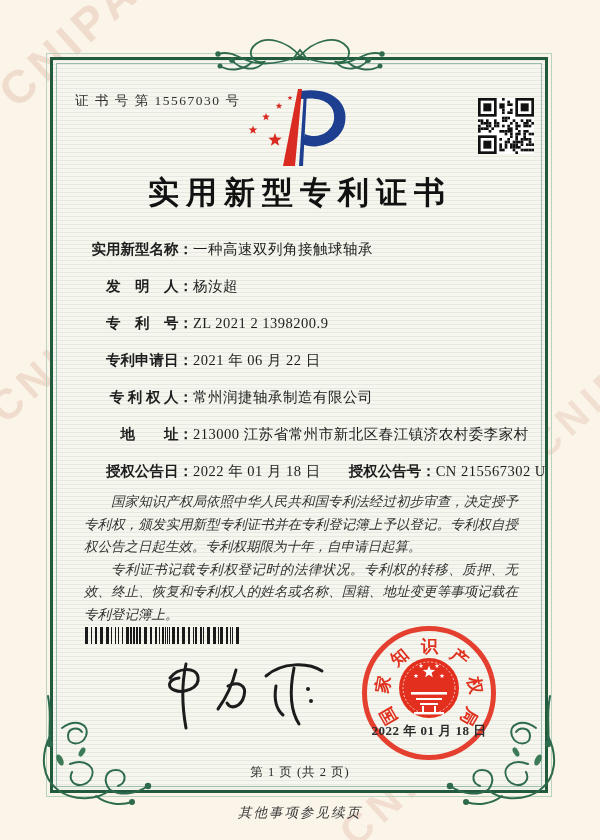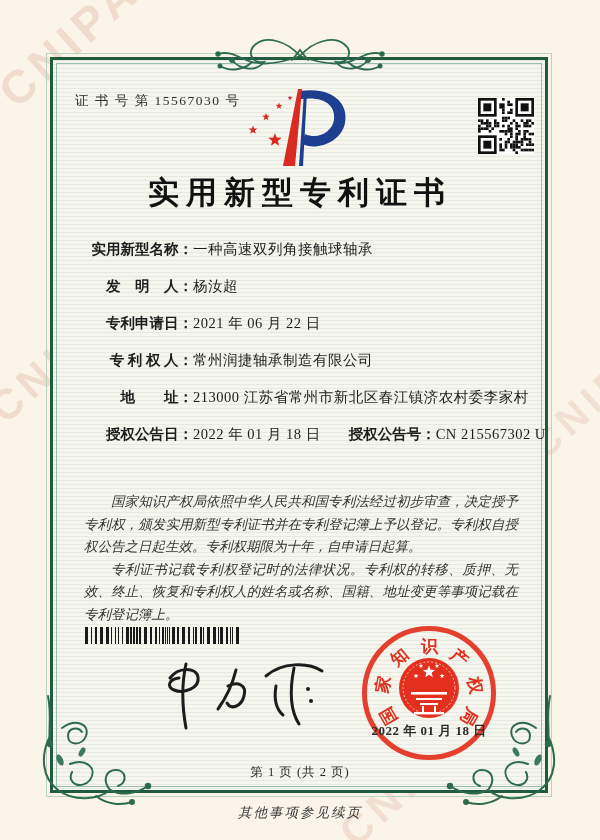--- a/index.html
+++ b/index.html
@@ -274,20 +274,23 @@
   <div class="title">实用新型专利证书</div>
 
   <div class="fields">
     <div class="frow">
       <span class="flabel">实用新型名称：</span><span class="fvalue">一种高速双列角接触球轴承</span>
     </div>
     <div class="frow">
       <span class="flabel">发　明　人：</span><span class="fvalue">杨汝超</span>
     </div>
     <div class="frow">
+      <span class="flabel">专　利　号：</span><span class="fvalue">ZL 2021 2 1398200.9</span>
+    </div>
+    <div class="frow">
       <span class="flabel">专利申请日：</span><span class="fvalue">2021 年 06 月 22 日</span>
     </div>
     <div class="frow">
       <span class="flabel">专 利 权 人：</span><span class="fvalue">常州润捷轴承制造有限公司</span>
     </div>
     <div class="frow">
       <span class="flabel">地　　址：</span><span class="fvalue">213000 江苏省常州市新北区春江镇济农村委李家村</span>
     </div>
     <div class="frow">
       <span class="flabel">授权公告日：</span><span class="fvalue">2022 年 01 月 18 日</span><span class="fpair2"><span class="flabel" style="width:auto;">授权公告号：</span><span class="fvalue">CN 215567302 U</span></span>

